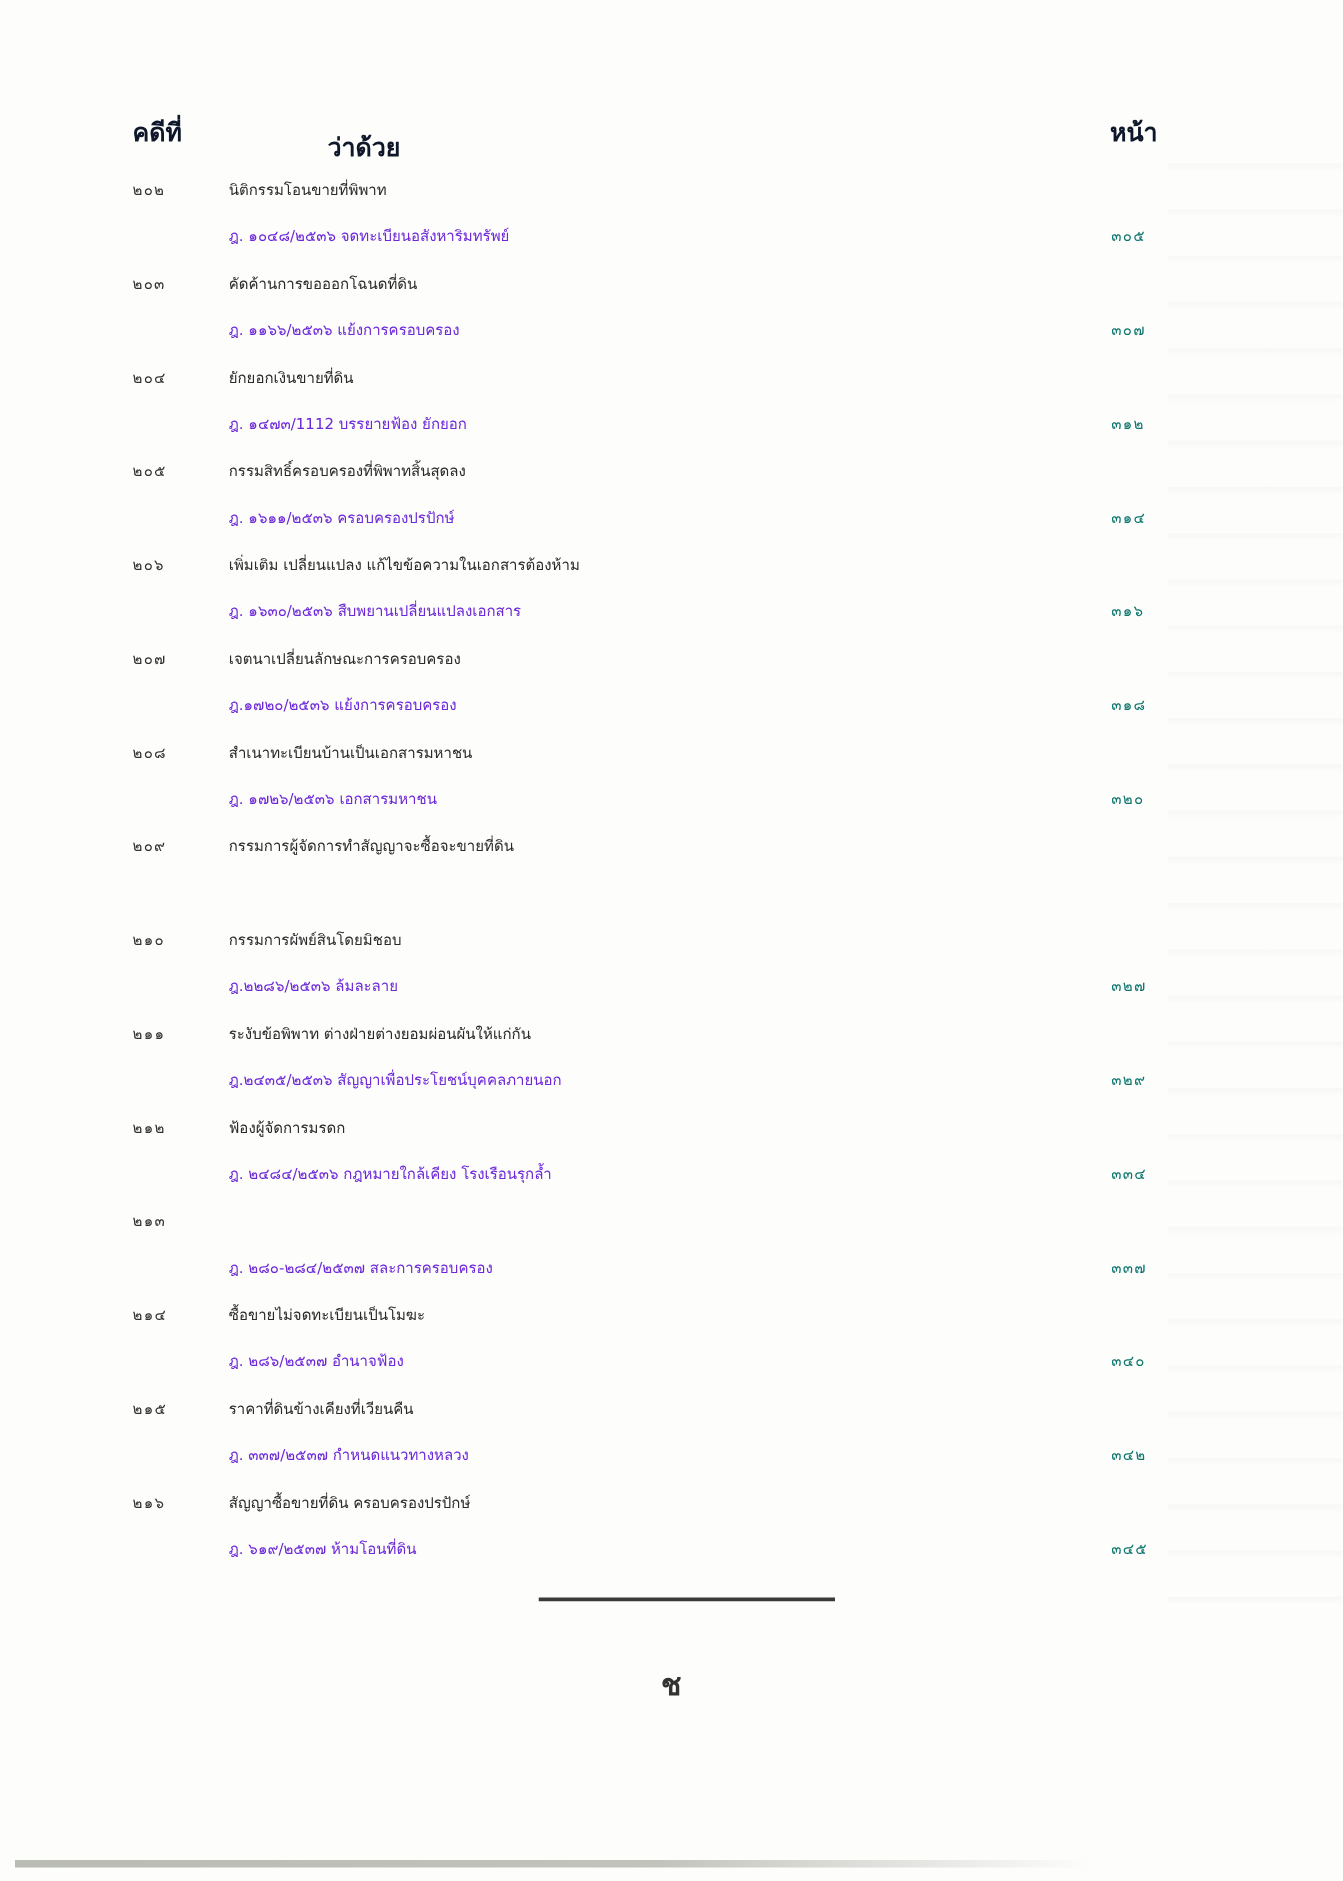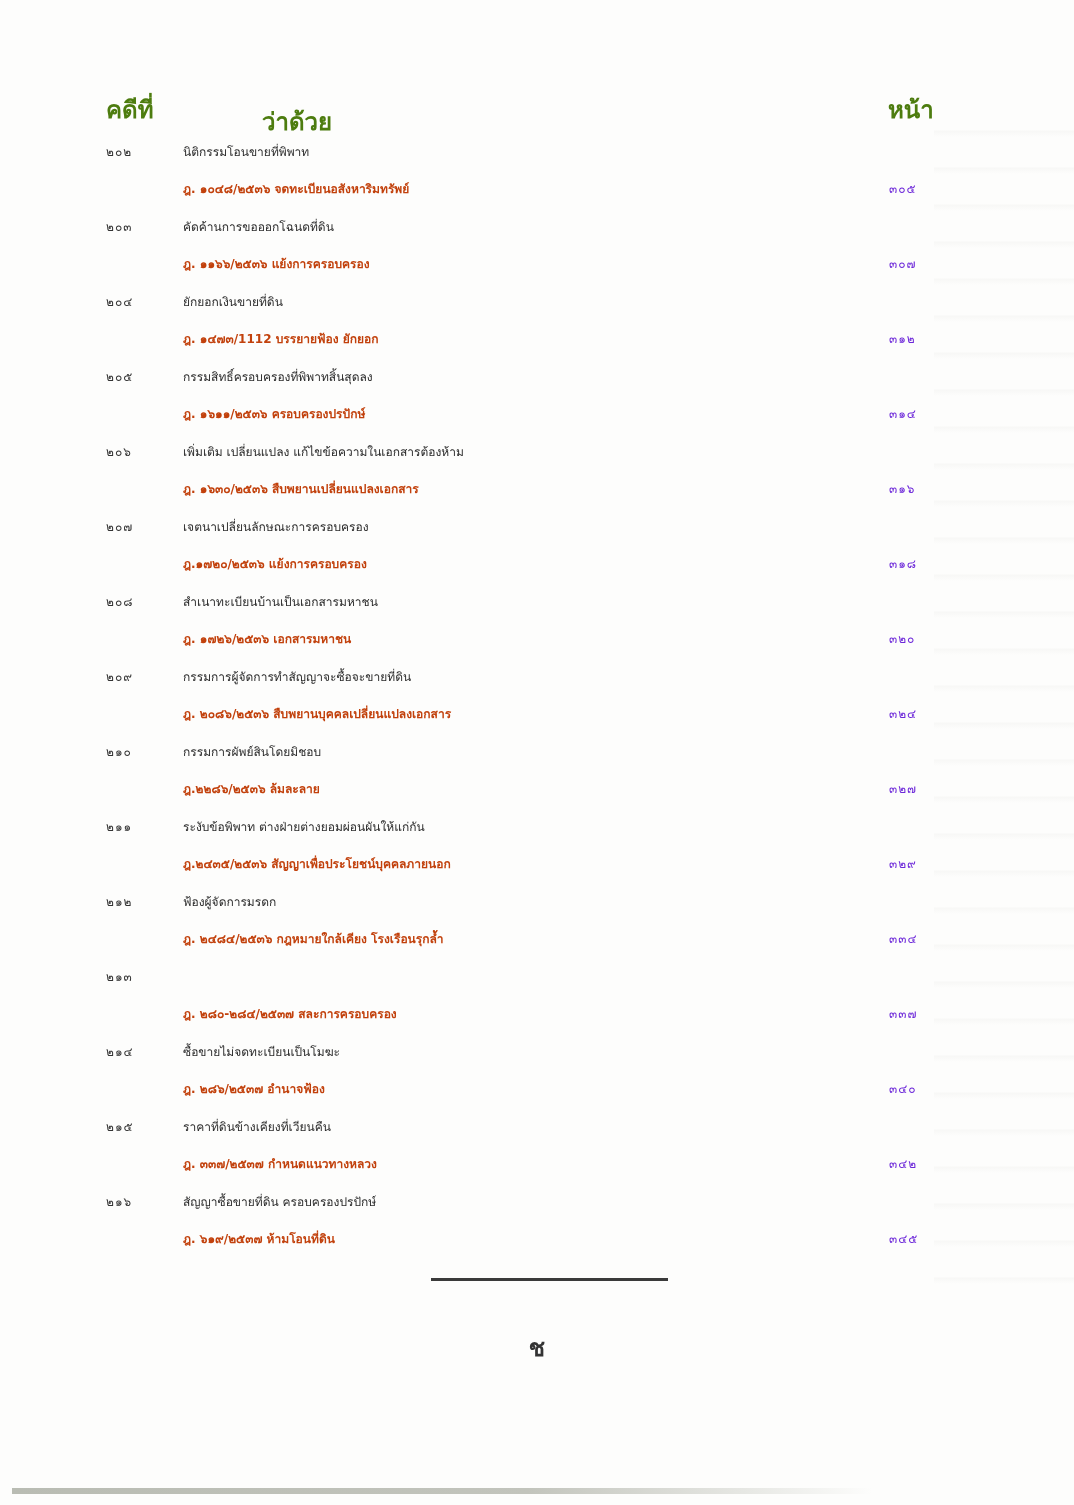--- a/index.html
+++ b/index.html
@@ -22,22 +22,22 @@
       height: 1505px;
       background: #fdfdfc;
     }
     .header {
       position: absolute;
       top: 86px;
       left: 0;
       width: 1039px;
       height: 40px;
       font-weight: bold;
-      font-size: 24px;
-      color: #4d7c0f;
+      font-size: 20px;
+      color: #0f172a;
     }
     .hdr-case { position: absolute; left: 106px; top: 4px; }
     .hdr-about { position: absolute; left: 262px; top: 16px; }
     .hdr-page { position: absolute; left: 888px; top: 4px; text-align: center; }
 
     .entries {
       position: absolute;
       top: 134px;
       left: 0;
       width: 1074px;
@@ -49,22 +49,22 @@
       width: 1074px;
       height: 37px;
       font-size: 12px;
       line-height: 37px;
       white-space: nowrap;
     }
     .line.title { top: 0; }
     .line.ref { top: 37px; }
     .case-no { position: absolute; left: 106px; color: #333; letter-spacing: 1px; }
     .case-title { position: absolute; left: 183px; color: #2a2a2a; }
-    .ref-text { position: absolute; left: 183px; color: #c2410c; font-weight: bold; }
-    .page-no { position: absolute; left: 889px; color: #6d28d9; letter-spacing: 1px; }
+    .ref-text { position: absolute; left: 183px; color: #6d28d9; }
+    .page-no { position: absolute; left: 889px; color: #0f766e; letter-spacing: 1px; }
 
     .rule {
       position: absolute;
       left: 431px;
       top: 1278px;
       width: 237px;
       height: 3px;
       background: #3a3a3a;
     }
     .folio {
@@ -176,24 +176,20 @@
       <div class="line ref">
           <span class="ref-text">ฎ. ๑๗๒๖/๒๕๓๖  เอกสารมหาชน</span>
           <span class="page-no">๓๒๐</span>
         </div>
     </div>
     <div class="entry">
       <div class="line title">
           <span class="case-no">๒๐๙</span>
           <span class="case-title">กรรมการผู้จัดการทำสัญญาจะซื้อจะขายที่ดิน</span>
         </div>
-      <div class="line ref">
-          <span class="ref-text">ฎ. ๒๐๘๖/๒๕๓๖  สืบพยานบุคคลเปลี่ยนแปลงเอกสาร</span>
-          <span class="page-no">๓๒๔</span>
-        </div>
     </div>
     <div class="entry">
       <div class="line title">
           <span class="case-no">๒๑๐</span>
           <span class="case-title">กรรมการผัพย์สินโดยมิชอบ</span>
         </div>
       <div class="line ref">
           <span class="ref-text">ฎ.๒๒๘๖/๒๕๓๖  ล้มละลาย</span>
           <span class="page-no">๓๒๗</span>
         </div>

